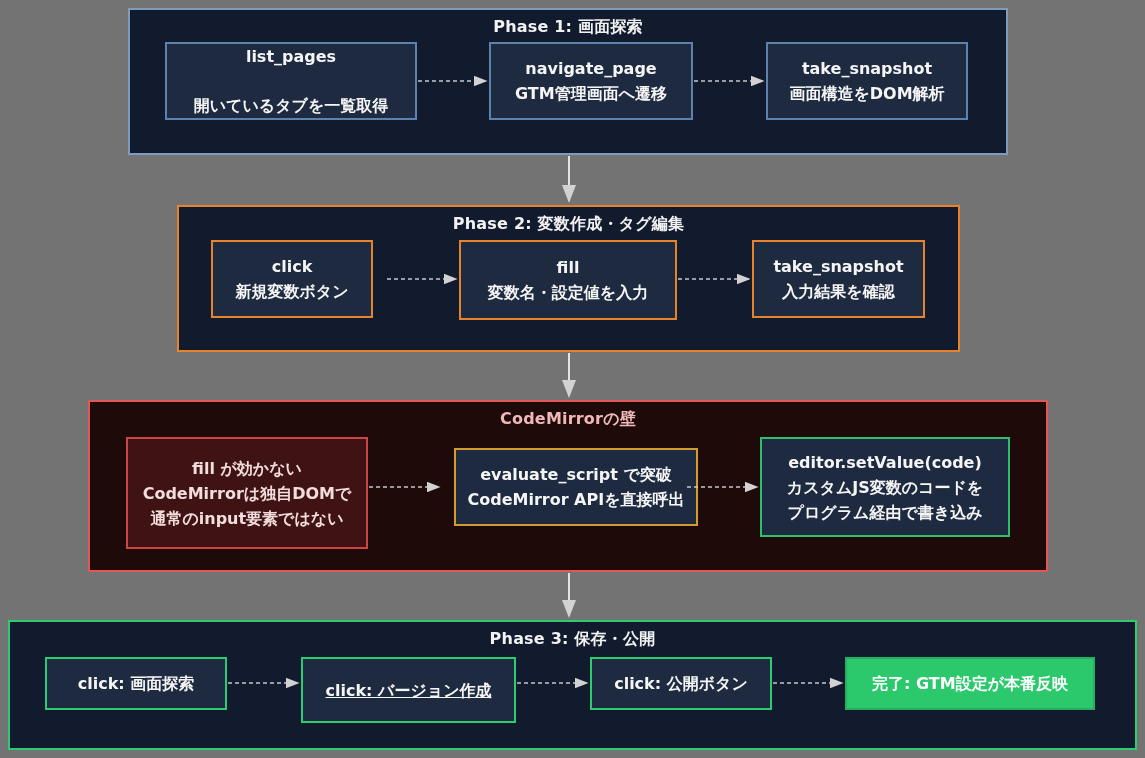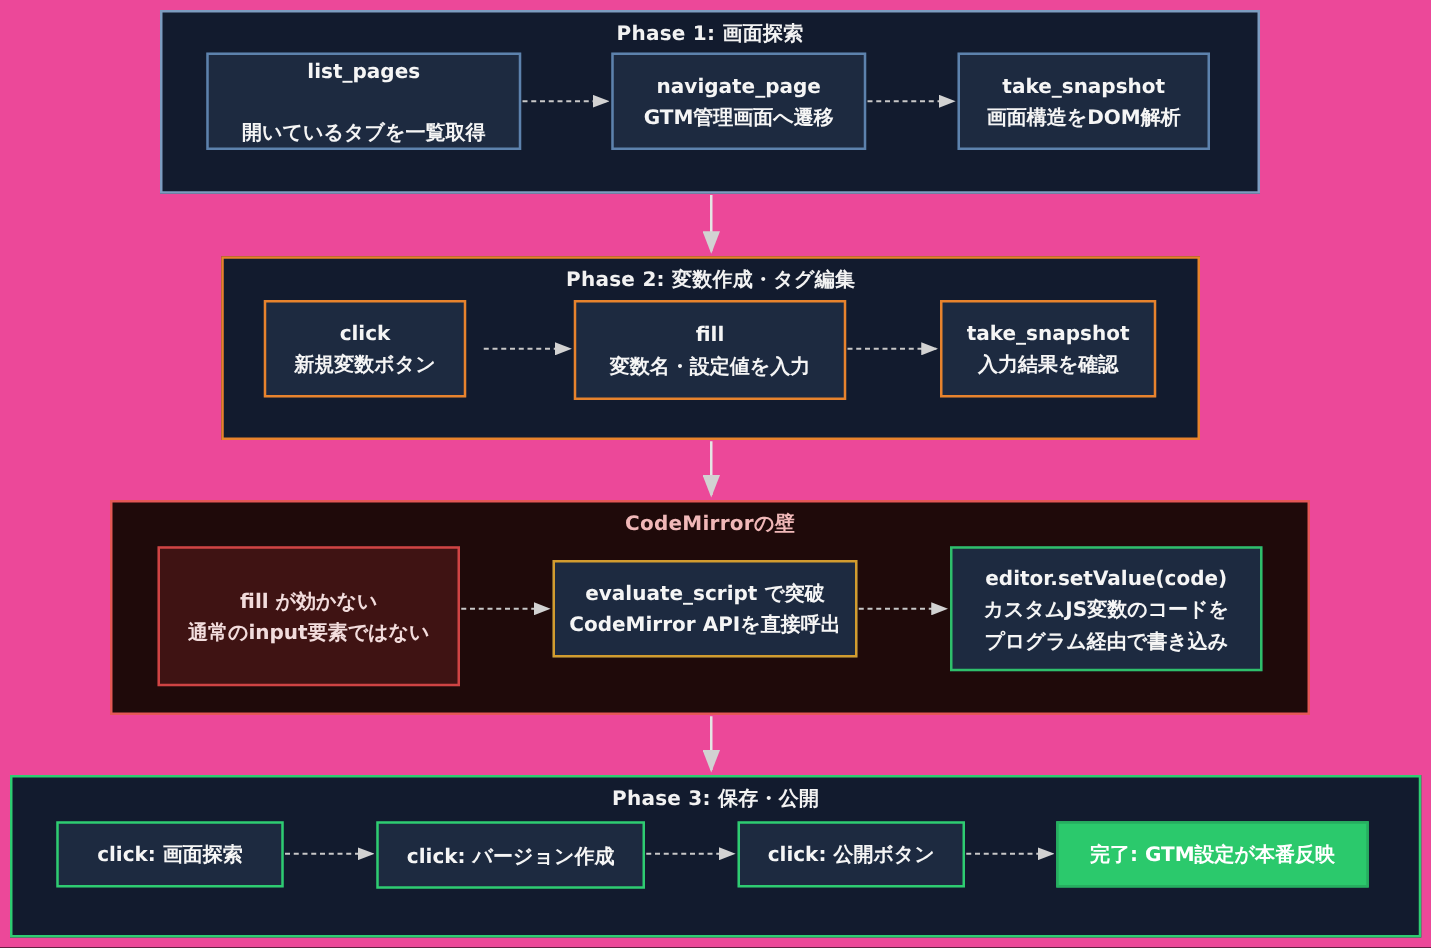--- a/index.html
+++ b/index.html
@@ -1,17 +1,17 @@
 <!DOCTYPE html>
 <html><head>
 <meta charset="utf-8">
 <style>
   html,body{margin:0;padding:0;background:#000;}
   #scene{
-    position:relative;width:1145px;height:758px;background:#ec4899;overflow:hidden;
+    position:relative;width:1145px;height:758px;background:#737373;overflow:hidden;
     font-family:"DejaVu Sans", sans-serif;
   }
   .container{
     position:absolute;box-sizing:border-box;border:2px solid;background:#121b2e;
   }
   .container .ctitle{
     position:absolute;top:7px;left:0;width:100%;text-align:center;
     font-size:16px;font-weight:700;color:#f2f2f2;letter-spacing:.2px;
   }
   .node{
@@ -72,39 +72,40 @@
   <div class="node n-p2" style="left:752px;top:240px;width:173px;height:78px;">
     <span>take_snapshot</span>
     <span>入力結果を確認</span>
   </div>
 
   <div class="container c-cm" style="left:88px;top:400px;width:960px;height:172px;">
     <div class="ctitle">CodeMirrorの壁</div>
   </div>
   <div class="node n-warn" style="left:126px;top:437px;width:242px;height:112px;">
     <span>fill が効かない</span>
+    <span>CodeMirrorは独自DOMで</span>
     <span>通常のinput要素ではない</span>
   </div>
-  <div class="node n-gold" style="left:442px;top:448px;width:244px;height:78px;">
+  <div class="node n-gold" style="left:454px;top:448px;width:244px;height:78px;">
     <span>evaluate_script で突破</span>
     <span>CodeMirror APIを直接呼出</span>
   </div>
   <div class="node n-green" style="left:760px;top:437px;width:250px;height:100px;">
     <span>editor.setValue(code)</span>
     <span>カスタムJS変数のコードを</span>
     <span>プログラム経由で書き込み</span>
   </div>
 
   <div class="container c-p3" style="left:8px;top:620px;width:1129px;height:130px;">
     <div class="ctitle">Phase 3: 保存・公開</div>
   </div>
   <div class="node n-p3" style="left:45px;top:657px;width:182px;height:53px;">
     <span>click: 画面探索</span>
   </div>
-  <div class="node n-p3" style="left:301px;top:657px;width:215px;height:54px;">
+  <div class="node n-p3" style="left:301px;top:657px;width:215px;height:66px;text-decoration:underline;">
     <span>click: バージョン作成</span>
   </div>
   <div class="node n-success" style="left:845px;top:657px;width:250px;height:53px;">
     <span>完了: GTM設定が本番反映</span>
   </div>
   <div class="node n-p3" style="left:590px;top:657px;width:182px;height:53px;">
     <span>click: 公開ボタン</span>
   </div>
 
   <svg id="arrows" width="1145" height="758">

